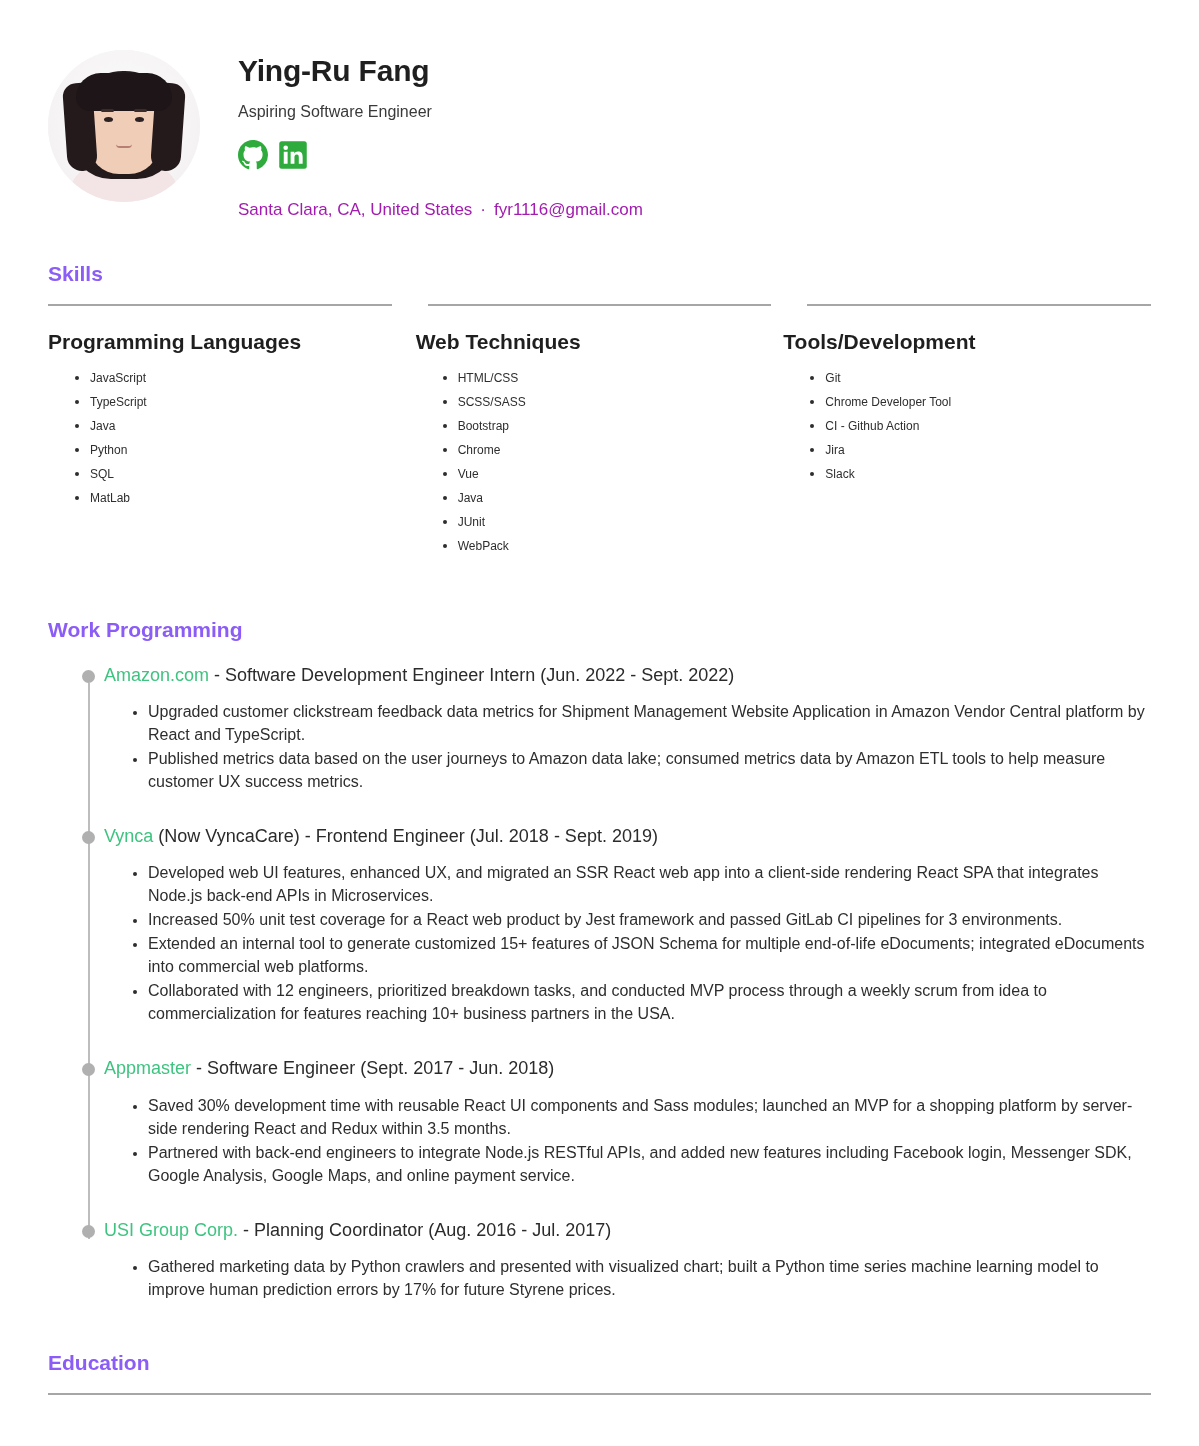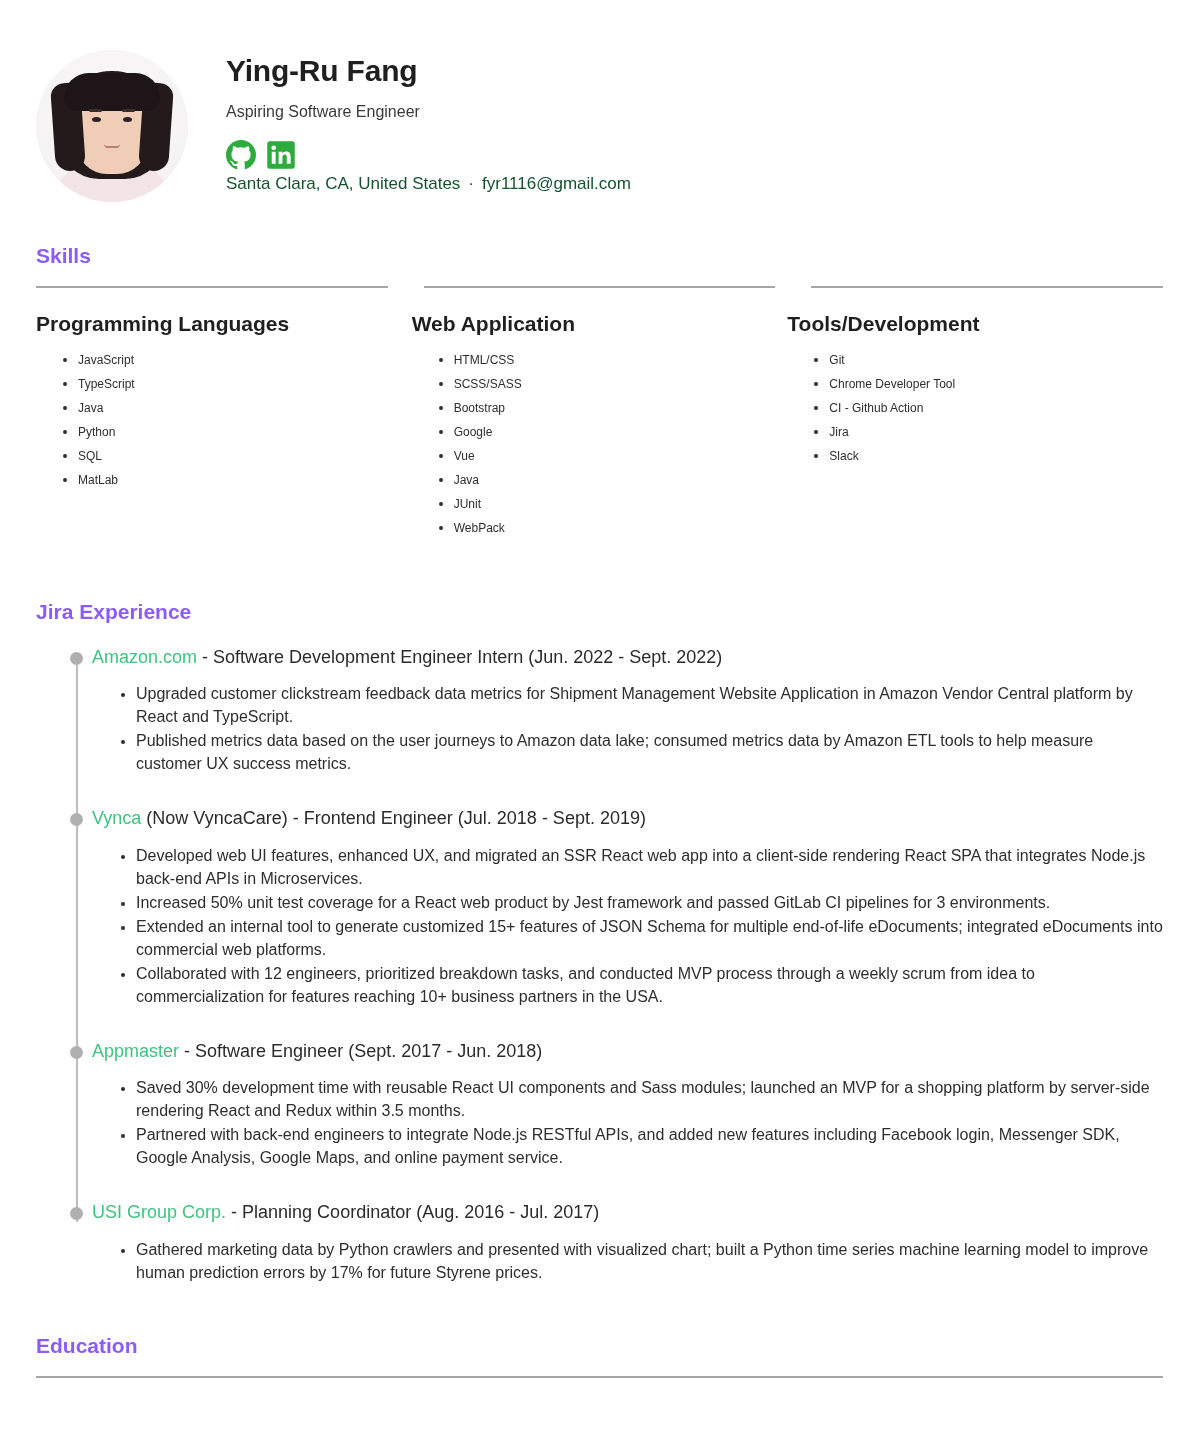--- a/index.html
+++ b/index.html
@@ -13,21 +13,21 @@
 
   body {
     font-family: "Liberation Sans", sans-serif;
     color: #2b2b2b;
     -webkit-font-smoothing: antialiased;
   }
 
   .page {
     width: 1199px;
     height: 1446px;
-    padding: 0 36px;
+    padding: 0 48px;
     position: relative;
   }
 
   
   .header {
     display: flex;
     align-items: flex-start;
     padding-top: 50px;
   }
 
@@ -87,22 +87,23 @@
 
   .socials {
     display: flex;
     gap: 10px;
     margin-top: 19px;
     align-items: center;
   }
   .social-icon { display: block; }
 
   .contact {
+    margin-top: 26px;
     font-size: 17px;
-    color: #14532d;
+    color: #a21caf;
   }
   .contact .sep { padding: 0 8px; }
 
   
   .section { margin-top: 42px; }
 
   .section-title {
     font-size: 21px;
     font-weight: bold;
     color: #8b5cf6;
@@ -273,26 +274,26 @@
           <li>JavaScript</li>
           <li>TypeScript</li>
           <li>Java</li>
           <li>Python</li>
           <li>SQL</li>
           <li>MatLab</li>
         </ul>
       </div>
 
       <div class="skill-col">
-        <div class="skill-head">Web Application</div>
+        <div class="skill-head">Web Techniques</div>
         <ul class="skill-list">
           <li>HTML/CSS</li>
           <li>SCSS/SASS</li>
           <li>Bootstrap</li>
-          <li>Google</li>
+          <li>Chrome</li>
           <li>Vue</li>
           <li>Java</li>
           <li>JUnit</li>
           <li>WebPack</li>
         </ul>
       </div>
 
       <div class="skill-col">
         <div class="skill-head">Tools/Development</div>
         <ul class="skill-list">
@@ -301,21 +302,21 @@
           <li>CI - Github Action</li>
           <li>Jira</li>
           <li>Slack</li>
         </ul>
       </div>
 
     </div>
   </div>
 
   <div class="section" style="margin-top:60px;">
-    <div class="section-title">Jira Experience</div>
+    <div class="section-title">Work Programming</div>
 
     <div class="timeline">
       <div class="timeline-line"></div>
 
       <div class="job">
         <div class="job-dot"></div>
         <div class="job-title">
           <span class="org">Amazon.com</span><span> - Software Development Engineer Intern (Jun. 2022 - Sept. 2022)</span>
         </div>
         <ul class="job-bullets">

